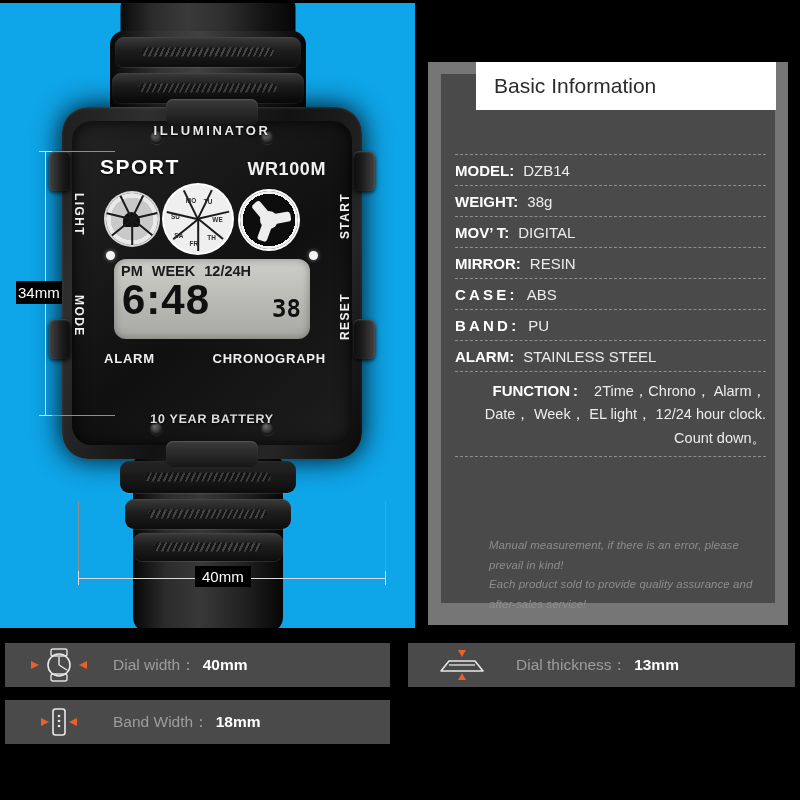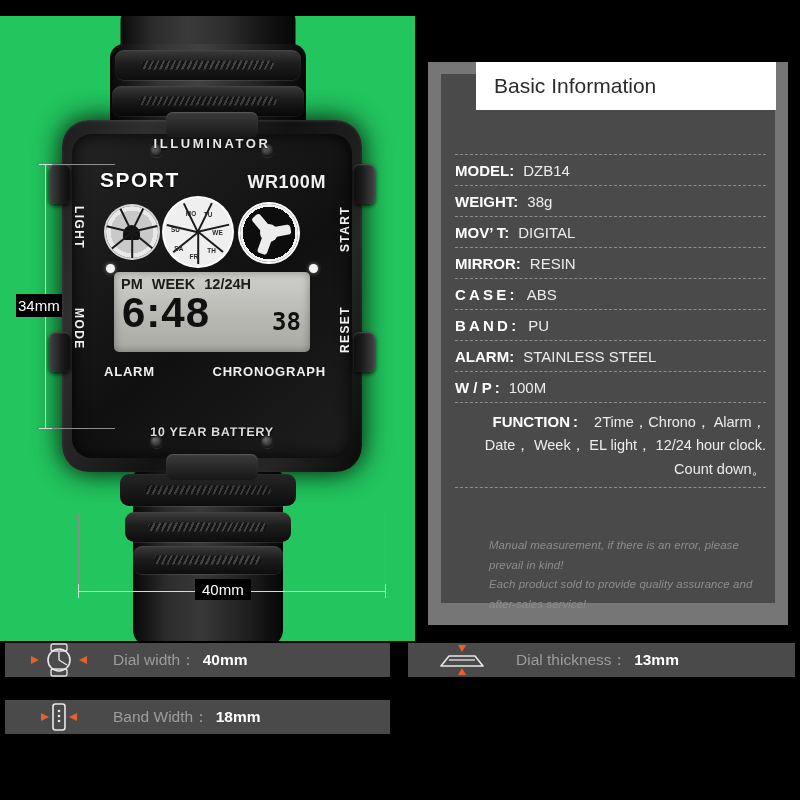--- a/index.html
+++ b/index.html
@@ -1,20 +1,20 @@
 <!DOCTYPE html>
 <html><head>
 <meta charset="utf-8">
 <style>
   html,body{margin:0;padding:0;background:#000;}
   body{width:800px;height:800px;overflow:hidden;font-family:"Liberation Sans",sans-serif;}
   #stage{position:relative;width:800px;height:800px;background:#000;}
 
   
-  #photo{position:absolute;left:0;top:16px;width:415px;height:625px;overflow:hidden;background:#22c55e;}
+  #photo{position:absolute;left:0;top:3px;width:415px;height:625px;overflow:hidden;background:#0ea5e9;}
 
   .band{position:absolute;left:50%;transform:translateX(-50%);background:
         linear-gradient(90deg,#0a0a0a 0%,#2b2b2b 18%,#3a3a3a 38%,#2e2e2e 60%,#141414 82%,#060606 100%);}
   #band-top{top:-6px;width:175px;height:150px;border-radius:10px 10px 4px 4px;}
   #band-top-2{top:28px;width:196px;height:118px;border-radius:14px;
         background:linear-gradient(90deg,#080808,#333 25%,#414141 45%,#262626 72%,#070707);}
   #band-bot{top:455px;width:150px;height:175px;border-radius:6px 6px 16px 16px;
         background:linear-gradient(90deg,#070707,#2c2c2c 22%,#383838 45%,#232323 72%,#060606);}
 
   .bandseg{position:absolute;left:50%;transform:translateX(-50%);border-radius:9px;
@@ -79,21 +79,21 @@
   #sub3 .hub{position:absolute;left:50%;top:50%;width:18px;height:18px;margin:-9px 0 0 -9px;
         border-radius:50%;background:#ededed;}
   .blade{position:absolute;left:50%;top:50%;width:10px;height:22px;background:#ededed;
         transform-origin:50% 0;border-radius:3px;}
   .bell{position:absolute;left:50%;top:50%;width:17px;height:15px;margin:-7px 0 0 -9px;
         background:#111;border-radius:50% 50% 16% 16%/60% 60% 22% 22%;}
 
   .lcdled{position:absolute;width:9px;height:9px;border-radius:50%;background:#f4f4f4;
         box-shadow:0 0 4px rgba(255,255,255,.5);}
 
-  #lcd{position:absolute;left:18px;top:104px;width:196px;height:80px;border-radius:5px;
+  #lcd{position:absolute;left:18px;top:104px;width:196px;height:80px;border-radius:12px;
         background:linear-gradient(180deg,#cfcfcb,#b9b9b4 55%,#a9a9a4);
         box-shadow:inset 0 0 8px rgba(0,0,0,.35);overflow:hidden;}
   #lcd-top{position:absolute;left:7px;top:4px;right:6px;display:flex;gap:9px;align-items:baseline;
         color:#1b1b1b;font-size:14.5px;font-weight:600;font-family:"Liberation Sans",sans-serif;}
   #lcd-time{position:absolute;left:8px;top:20px;color:#101010;font-size:42px;font-weight:700;
         font-family:Liberation Sans, sans-serif;letter-spacing:1px;line-height:1;}
   #lcd-sec{position:absolute;right:9px;top:38px;color:#101010;font-size:24px;font-weight:700;
         font-family:"DejaVu Sans Mono",monospace;line-height:1;}
 
   #alarm-lbl{position:absolute;left:8px;top:196px;color:#f0f0f0;font-size:13px;font-weight:600;letter-spacing:.8px;}
@@ -125,21 +125,21 @@
   .row:last-of-type{border-bottom:1px dashed #8e8e8e;text-align:right;}
   .k{color:#fff;font-size:15px;font-weight:700;white-space:nowrap;}
   .k.sp{letter-spacing:3.2px;}
   .v{color:#ececec;font-size:15px;font-weight:400;}
   .fnrow{display:block;}
   .fnline{color:#ececec;font-size:14.5px;line-height:1.62;}
   #disc{position:absolute;left:27px;right:22px;top:474px;}
   .disc{color:#8d8d8d;font-size:11.4px;line-height:1.72;font-style:italic;letter-spacing:.1px;margin-left:34px;}
 
   
-  .strip{position:absolute;height:34px;background:#4a4a4a;display:flex;align-items:center;}
+  .strip{position:absolute;height:44px;background:#4a4a4a;display:flex;align-items:center;}
   #s1{left:5px;top:643px;width:385px;}
   #s2{left:5px;top:700px;width:385px;}
   #s3{left:408px;top:643px;width:387px;}
   #s4{left:408px;top:700px;width:387px;}
   .sicon{width:108px;display:flex;justify-content:center;align-items:center;flex:none;}
   .slabel{color:#9d9d9d;font-size:15.5px;}
   .svalue{color:#fff;font-size:15.5px;font-weight:700;margin-left:7px;}
 </style>
 </head>
 <body>
@@ -292,24 +292,20 @@
         <span class="v">ABS</span>
       </div>
       <div class="row">
         <span class="k sp">BAND:</span>
         <span class="v">PU</span>
       </div>
       <div class="row">
         <span class="k">ALARM:</span>
         <span class="v">STAINLESS STEEL</span>
       </div>
-      <div class="row">
-        <span class="k">W / P :</span>
-        <span class="v">100M</span>
-      </div>
 
       <div class="row fnrow">
         <div class="fnline">
           <span class="k">FUNCTION :</span>
           <span style="display:inline-block;width:8px;"></span>
           <span>2Time，Chrono， Alarm，</span>
         </div>
         <div class="fnline">Date， Week， EL light， 12/24 hour clock.</div>
         <div class="fnline">Count down。</div>
       </div>

